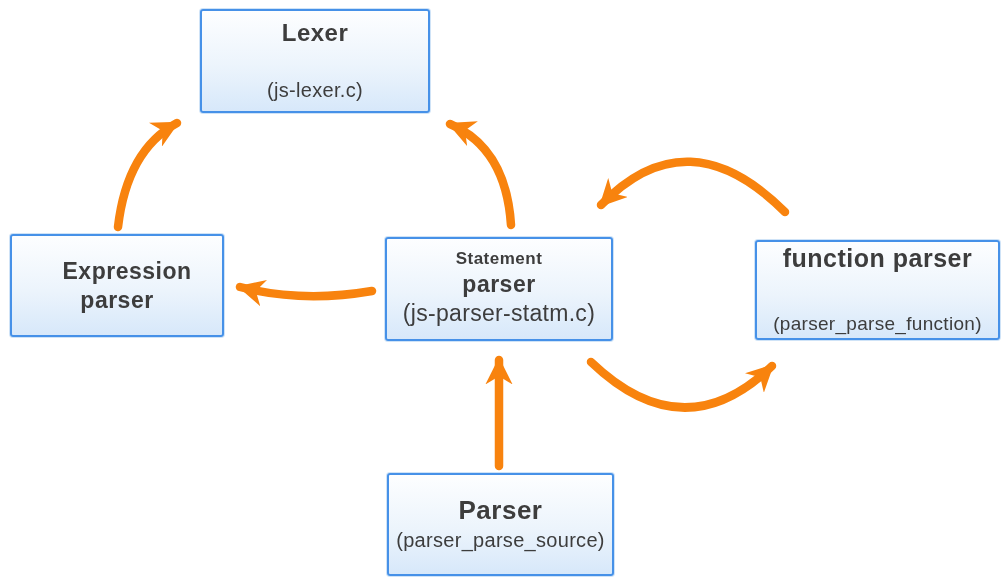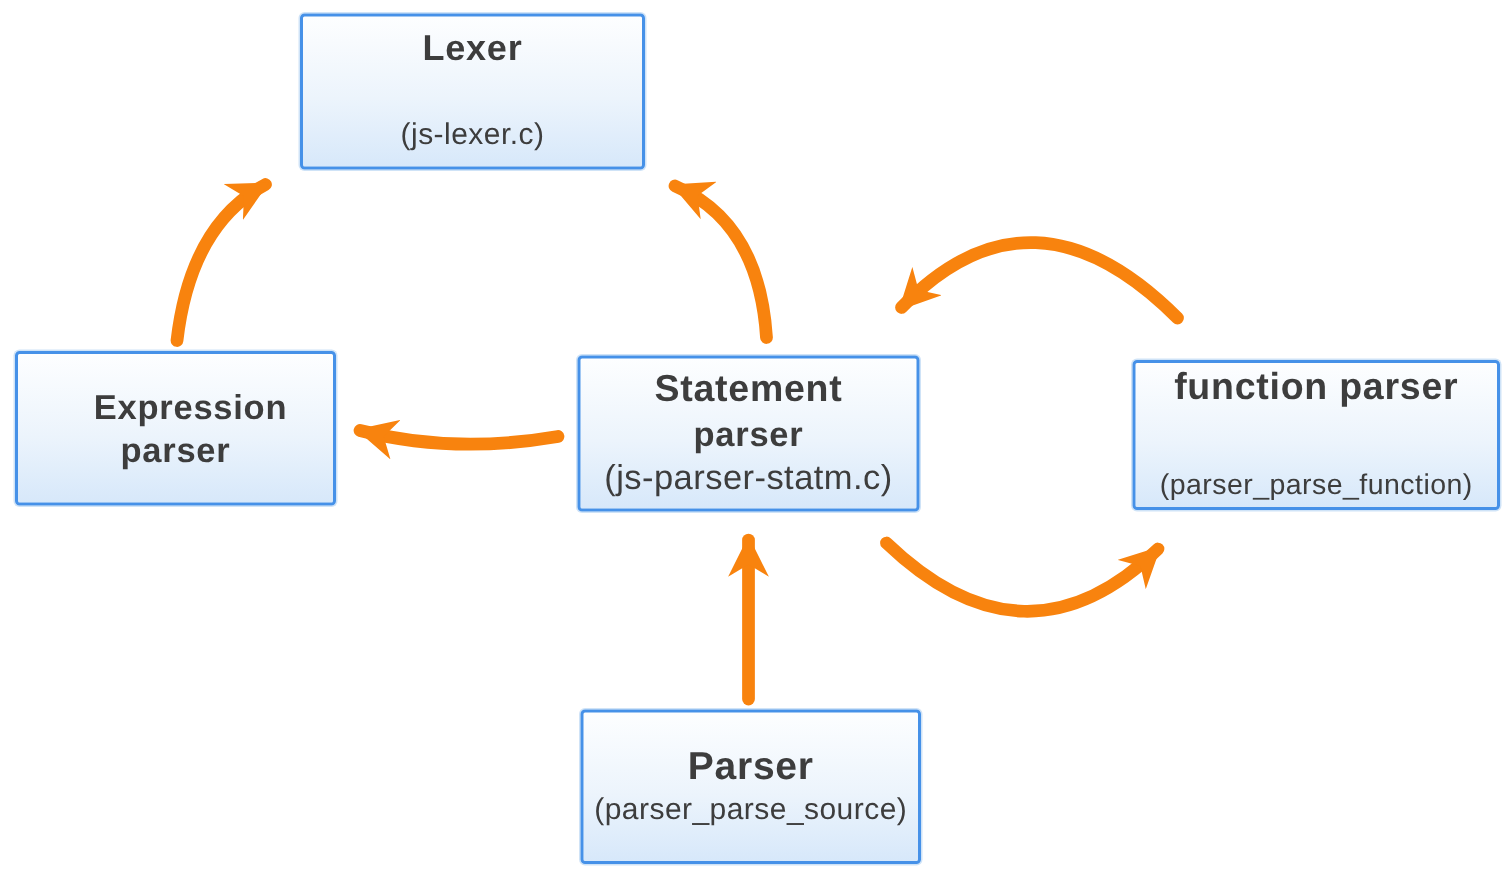--- a/index.html
+++ b/index.html
@@ -77,21 +77,21 @@
 
 <div class="node" style="left: 200px; top: 9px; width: 230px; height: 104px;">
       <div class="node-title" style="font-size: 24px;">Lexer</div>
       <div class="node-subtitle" style="font-size: 20px; margin-top: 30px;">(js-lexer.c)</div>
     </div>
     <div class="node" style="left: 10px; top: 234px; width: 214px; height: 103px;">
       <div class="node-title" style="font-size: 23px; margin-left: 20px;">Expression</div>
       <div class="node-title" style="font-size: 23px;">parser</div>
     </div>
     <div class="node" style="left: 385px; top: 237px; width: 228px; height: 104px;">
-      <div class="node-title" style="font-size: 25px;">Statement</div>
+      <div class="node-title" style="font-size: 17px;">Statement</div>
       <div class="node-title" style="font-size: 23px;">parser</div>
       <div class="node-subtitle" style="font-size: 23px;">(js-parser-statm.c)</div>
     </div>
     <div class="node" style="left: 755px; top: 240px; width: 245px; height: 100px;">
       <div class="node-title" style="font-size: 25px;">function parser</div>
       <div class="node-subtitle" style="font-size: 19px; margin-top: 37px;">(parser_parse_function)</div>
     </div>
     <div class="node" style="left: 387px; top: 473px; width: 227px; height: 103px;">
       <div class="node-title" style="font-size: 26px;">Parser</div>
       <div class="node-subtitle" style="font-size: 20px;">(parser_parse_source)</div>

